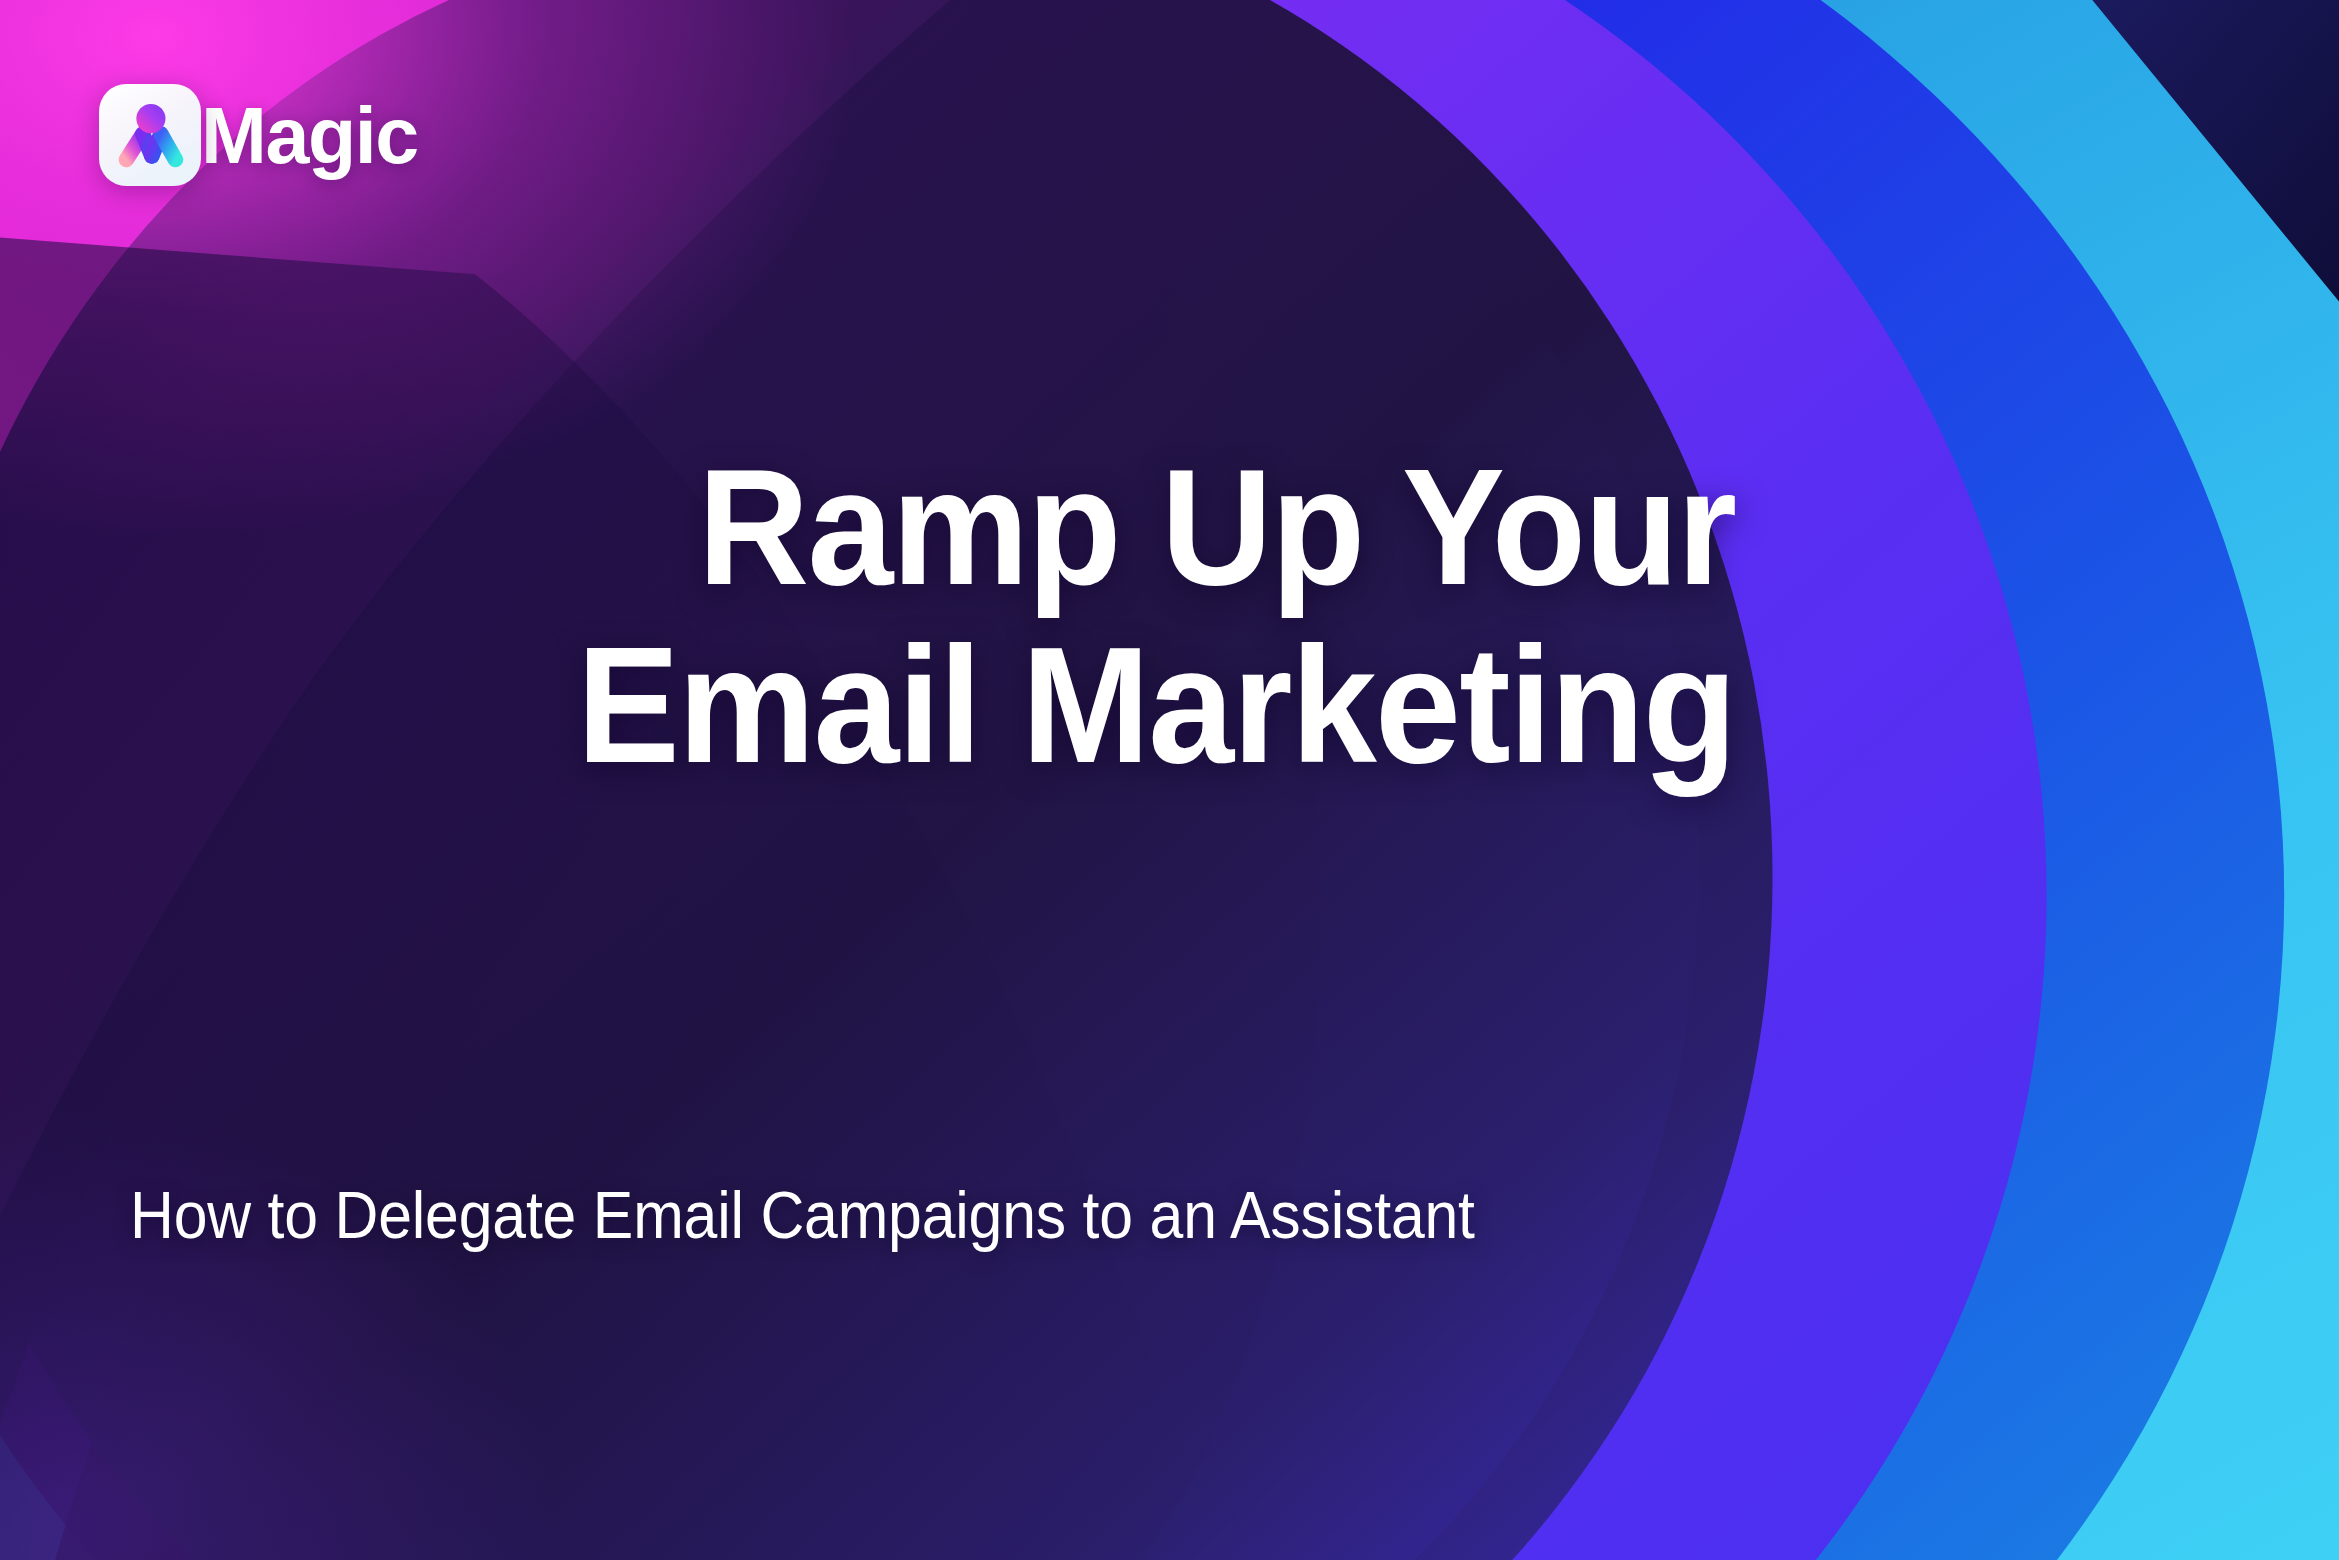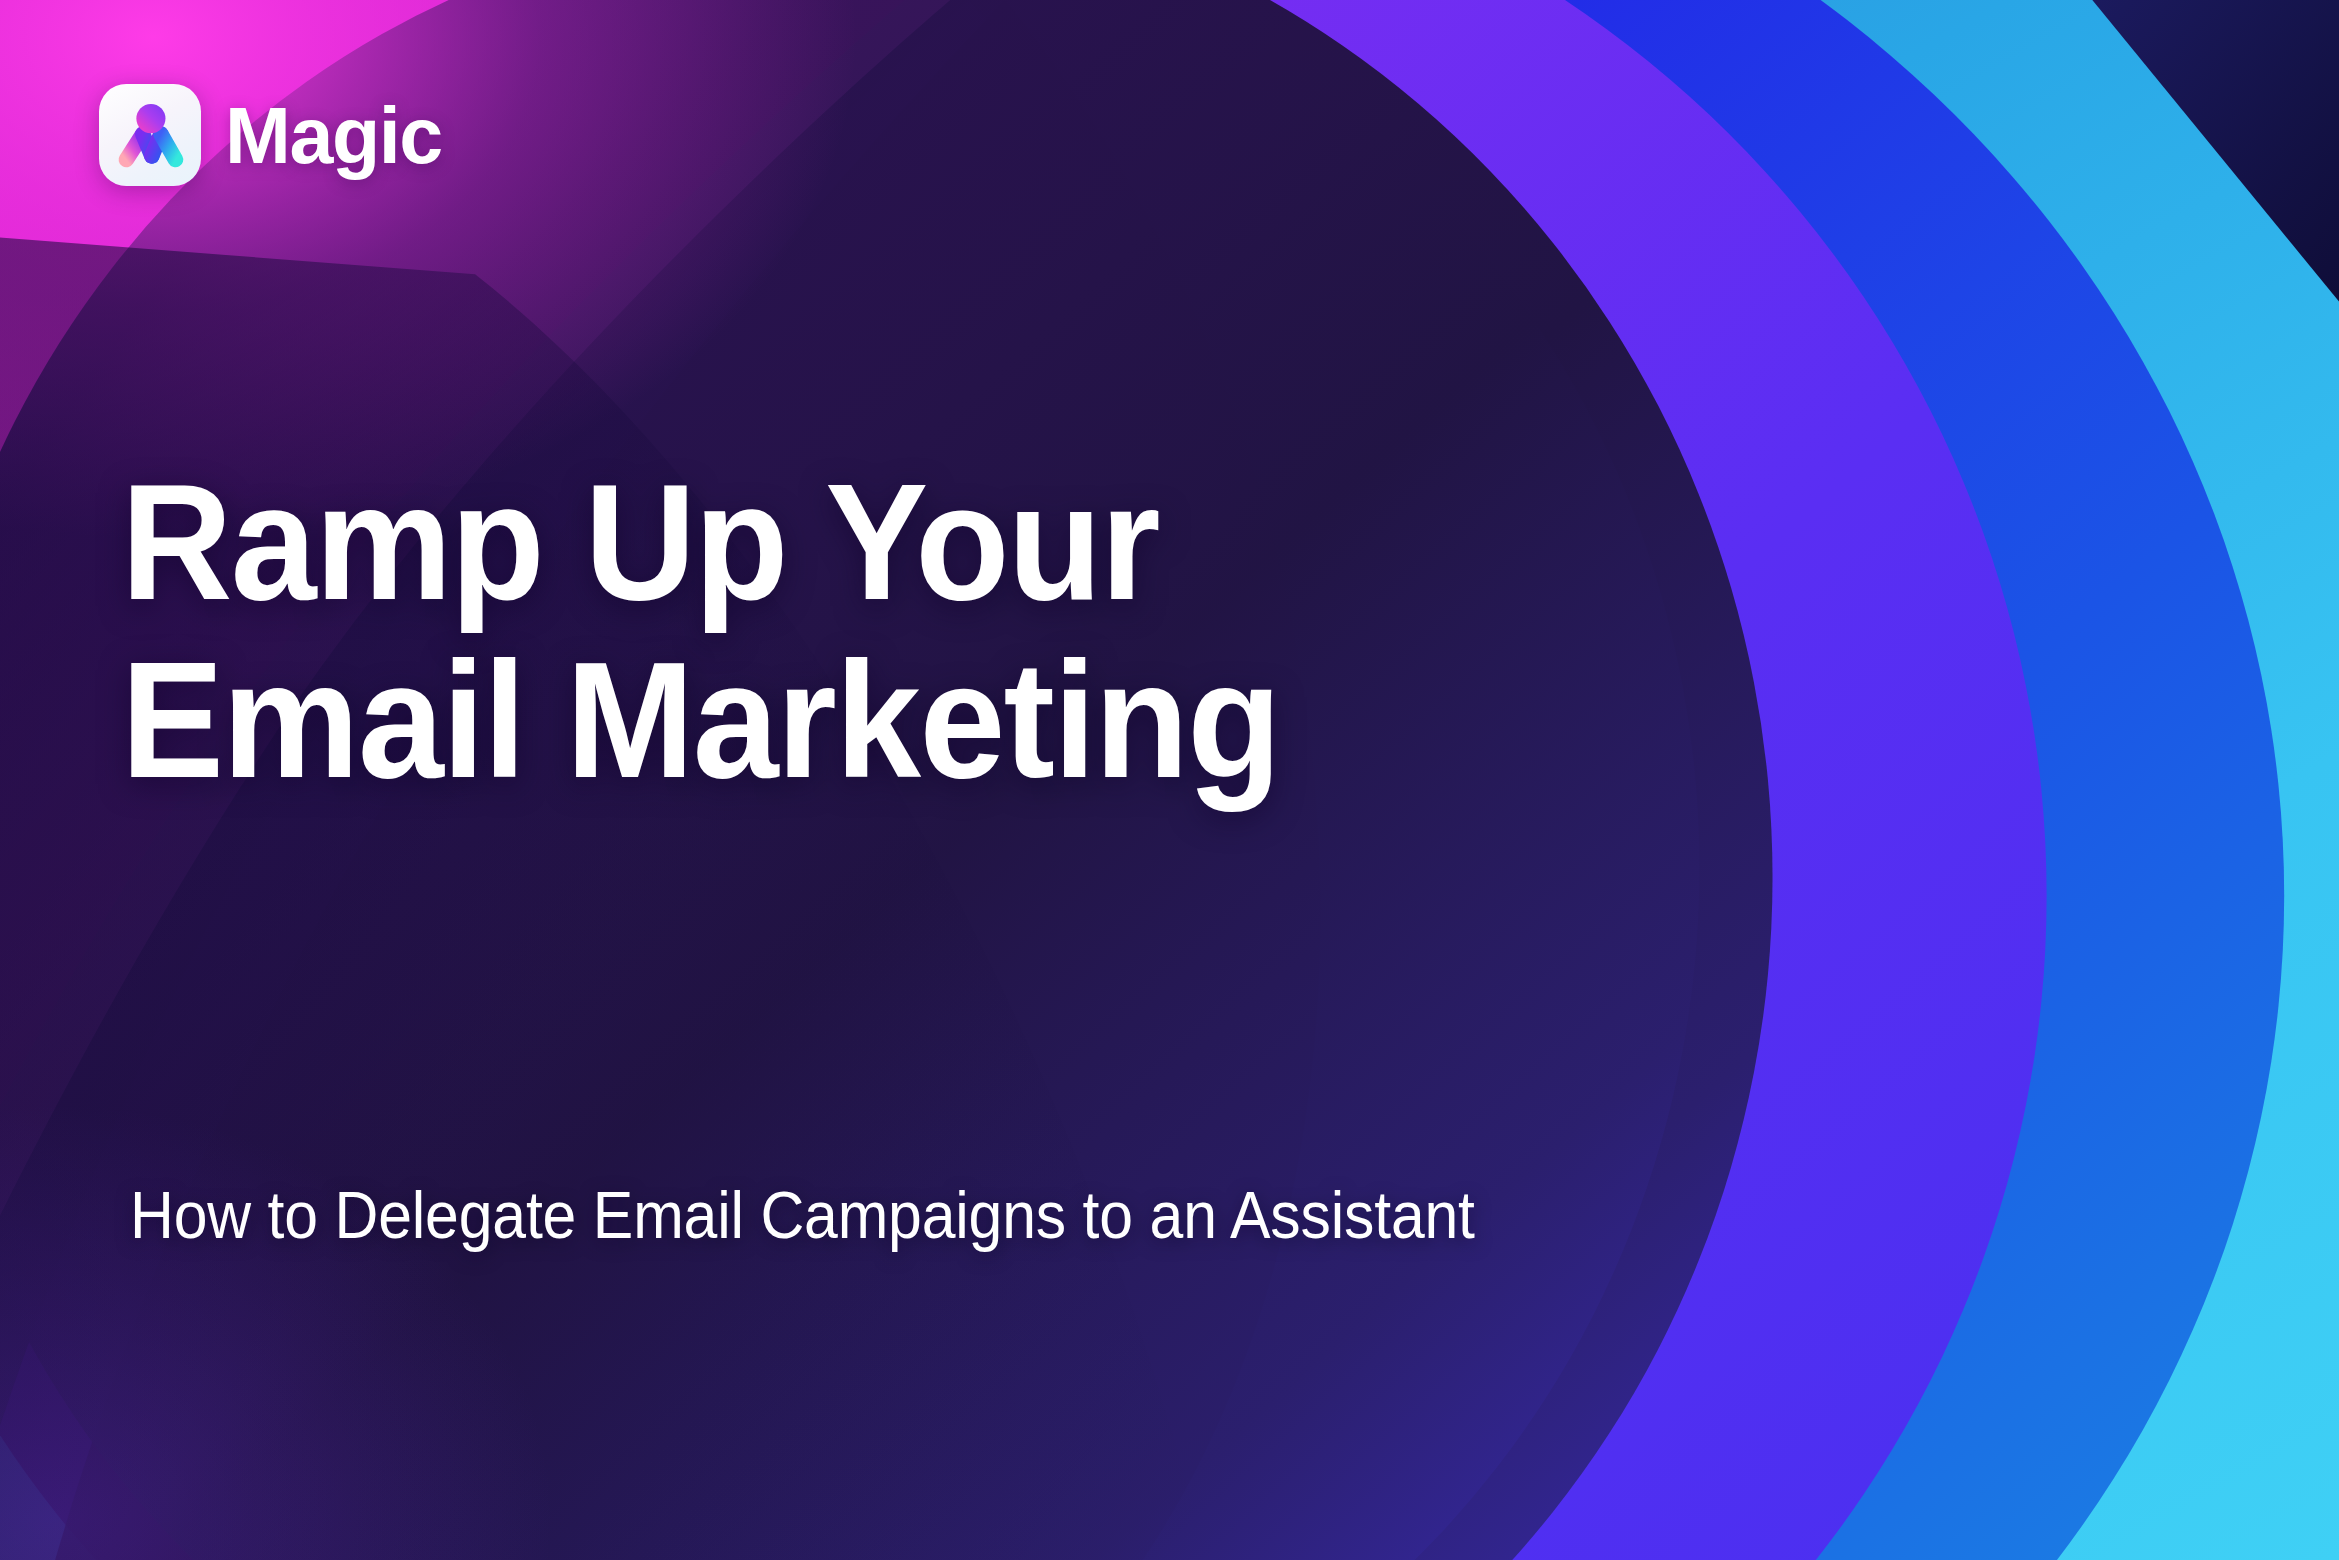--- a/index.html
+++ b/index.html
@@ -25,21 +25,20 @@
     display: block;
   }
 
   
   .brand {
     position: absolute;
     left: 99px;
     top: 84px;
     display: flex;
     align-items: center;
-    gap: 24px;
     z-index: 5;
   }
   .brand-mark {
     width: 102px;
     height: 102px;
     border-radius: 27.4px;
     background:
       linear-gradient(150deg, #ffffff 0%, #f7f4fb 42%, #eef3fb 72%, #e8f4fb 100%);
     box-shadow: 0 5.5px 24px rgba(32, 0, 60, 0.30);
     position: relative;
@@ -54,23 +53,24 @@
     letter-spacing: -1.4px;
     line-height: 1;
     white-space: nowrap;
     text-shadow: 0 2.7px 14.6px rgba(40, 0, 70, .35);
   }
 
   
   .headline {
     position: absolute;
     left: 121px;
-    top: 457px;
+    top: 442px;
     z-index: 5;
     width: 1736px;
+    text-align: right;
   }
   .headline-line {
     display: block;
     color: #ffffff;
     font-family: "Liberation Sans Narrow", "Liberation Sans", sans-serif;
     font-weight: 700;
     font-size: 166px;
     line-height: 1.02;
     letter-spacing: -1.8px;
     white-space: nowrap;

